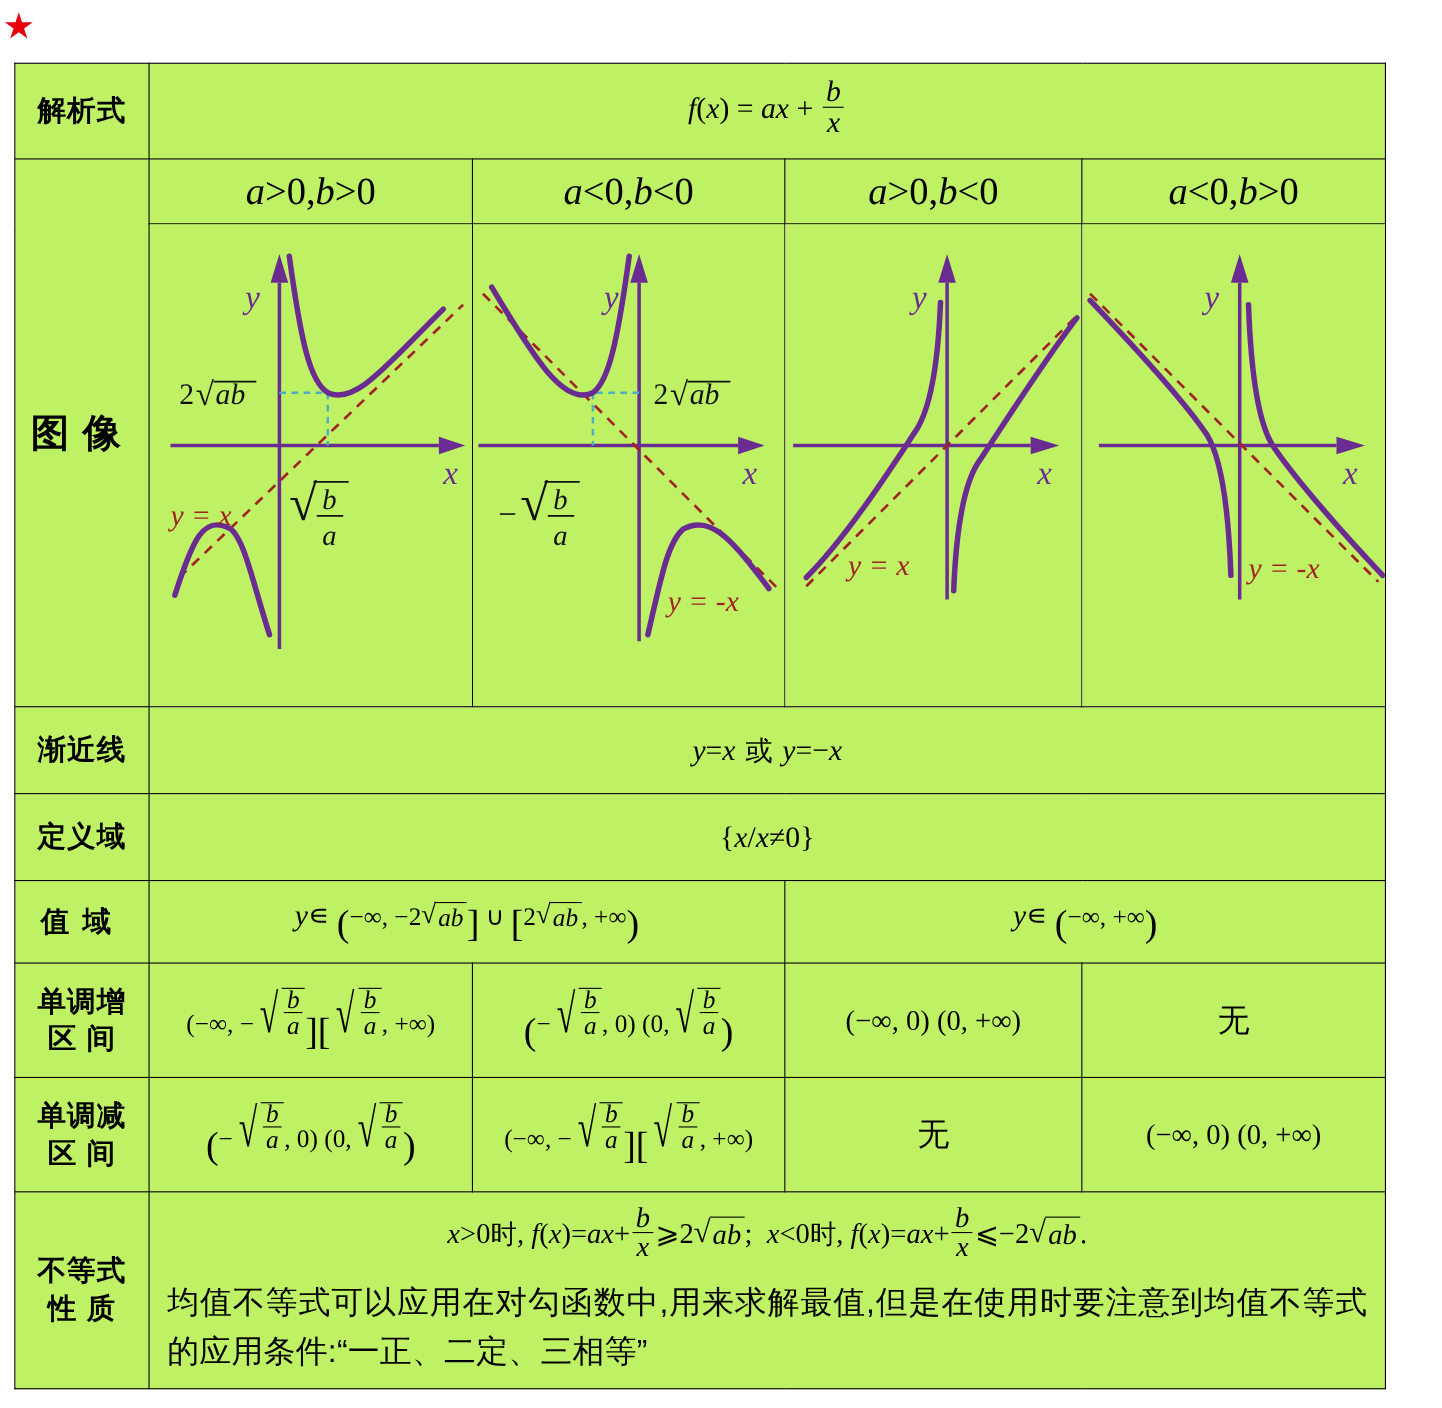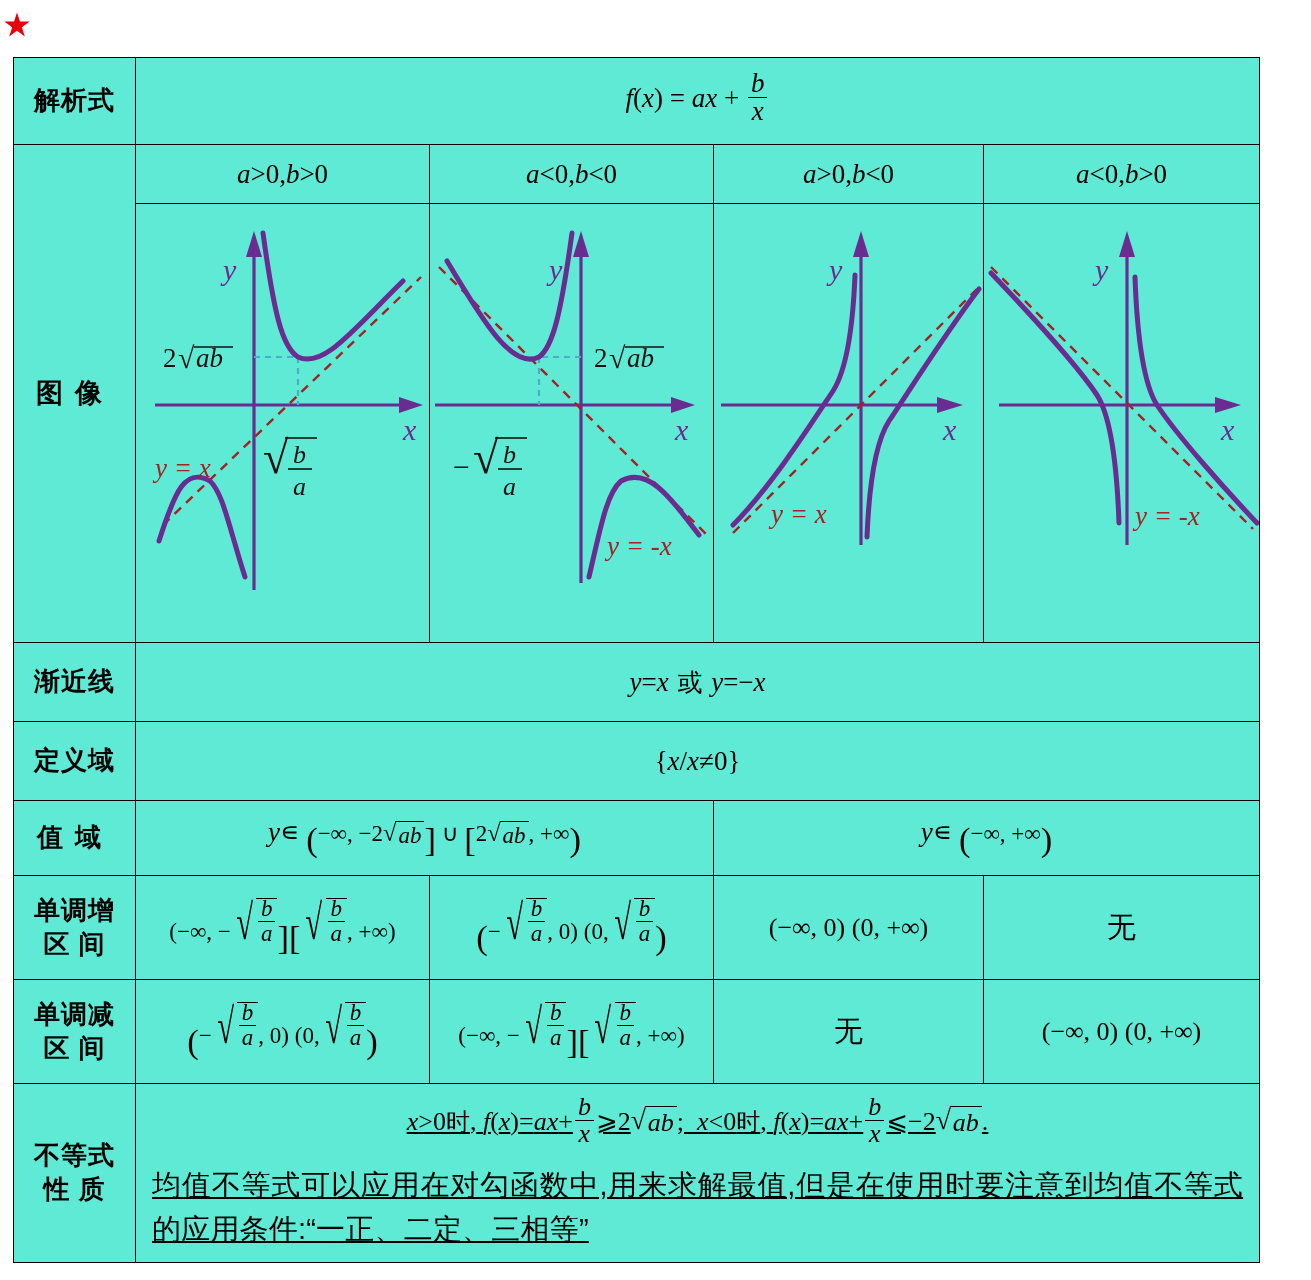--- a/index.html
+++ b/index.html
@@ -23,21 +23,21 @@
   .tbl{
     position:absolute;left:13px;top:57px;
     width:1246px;
     border-collapse:collapse;
     table-layout:fixed;
   }
   .tbl td{
     border:1.6px solid #000;
     text-align:center;vertical-align:middle;
     padding:0;
-    background:#5eead4;
+    background:#bef264;
   }
   .lbl{
     font-family:"Liberation Sans", sans-serif;
     font-weight:700;font-size:26px;
     width:122px;line-height:1.30;
     letter-spacing:1px;
   }
   .lbl .sp{letter-spacing:11px;padding-left:11px;}
 
   
@@ -57,38 +57,38 @@
   .radbar{border-top:1.3px solid #000;padding:1px 3px 0 3px;display:inline-block;}
 
   
   .sqfrac{display:inline-flex;align-items:center;}
   .sqfrac .hook{font-size:2.15em;line-height:.62;margin-right:-2px;
                 transform:scaleX(.62);display:inline-block;}
   .sqfrac .body{border-top:1.3px solid #000;padding-top:1px;}
 
   
   .r-expr td{height:86px;}
-  .r-cond td{height:58px;font-size:27px;}
+  .r-cond td{height:58px;font-size:35px;}
   .r-graph td{height:438px;}
   .r-asym td{height:78px;}
   .r-dom td{height:78px;}
   .r-range td{height:74px;}
   .r-inc td{height:103px;}
   .r-dec td{height:103px;}
   .r-ineq td{height:178px;}
 
   .graph-cell{padding:0;position:relative;}
   .graph-cell svg{display:block;margin:0 auto;}
 
   .wu{font-family:"Liberation Sans", sans-serif;font-size:29px;font-weight:400;}
 
   .interval{font-size:23px;white-space:nowrap;}
   .interval .big{font-size:1.5em;vertical-align:-.30em;font-style:normal;}
 
-  .ineq-wrap{padding:6px 16px 8px 16px;text-align:left;text-decoration:underline;}
+  .ineq-wrap{padding:6px 16px 8px 16px;text-align:left;}
   .ineq-line1{text-align:center;font-size:26px;margin:4px 0 12px 0;}
   .ineq-text{
     font-family:"Liberation Sans", sans-serif;
     font-size:29px;line-height:1.52;text-align:justify;letter-spacing:.2px;
   }
 </style>
 </head>
 <body>
 
 <div class="page">

